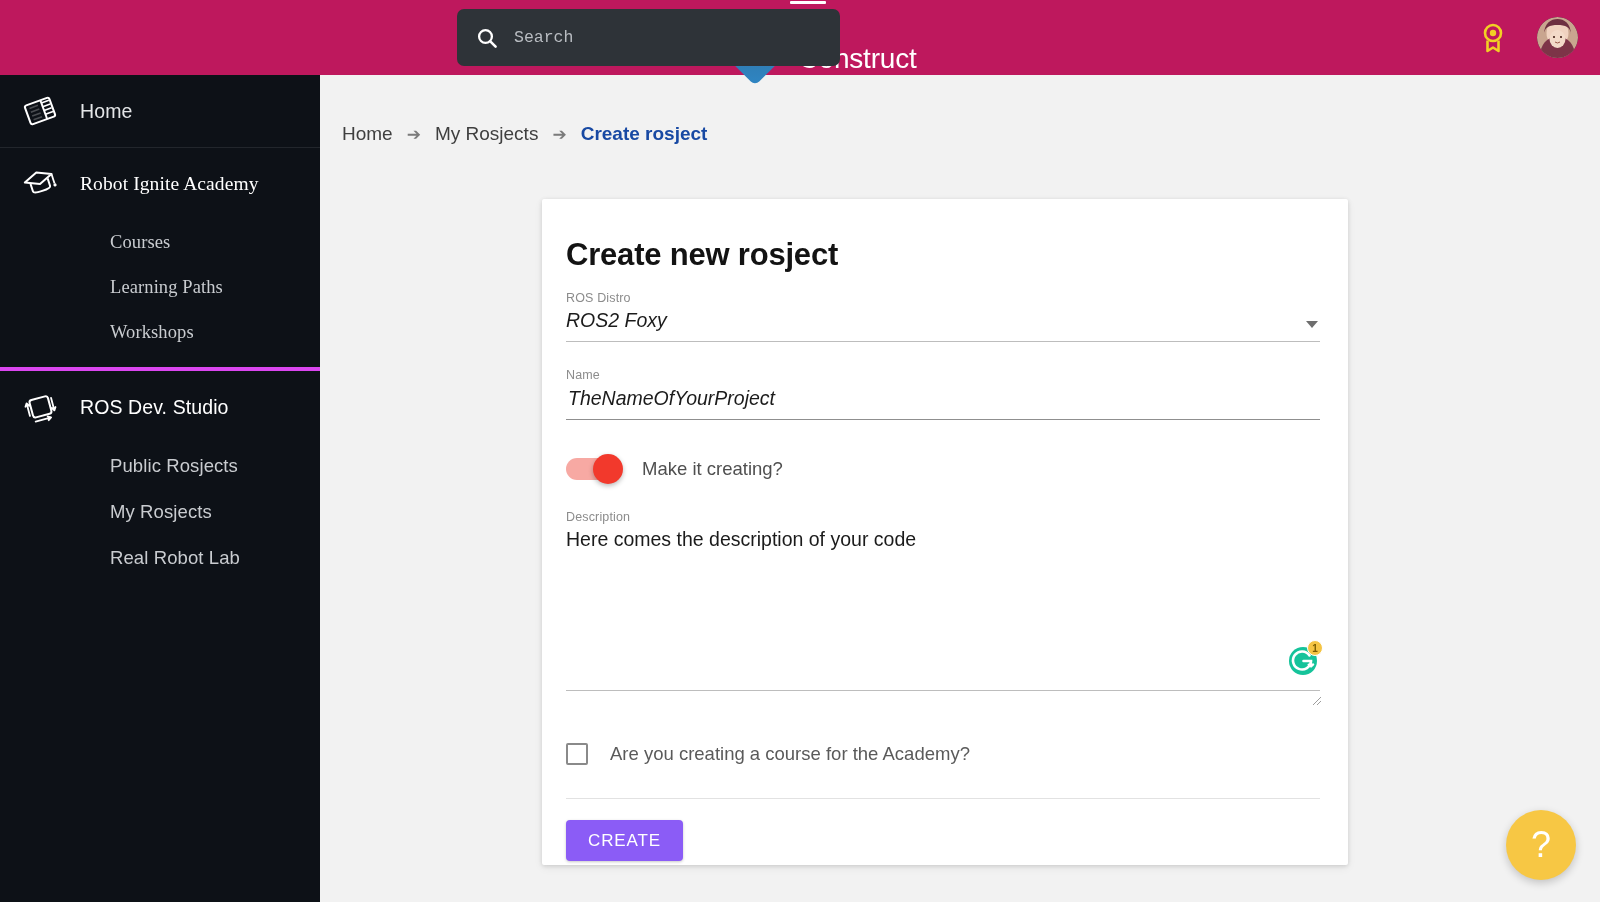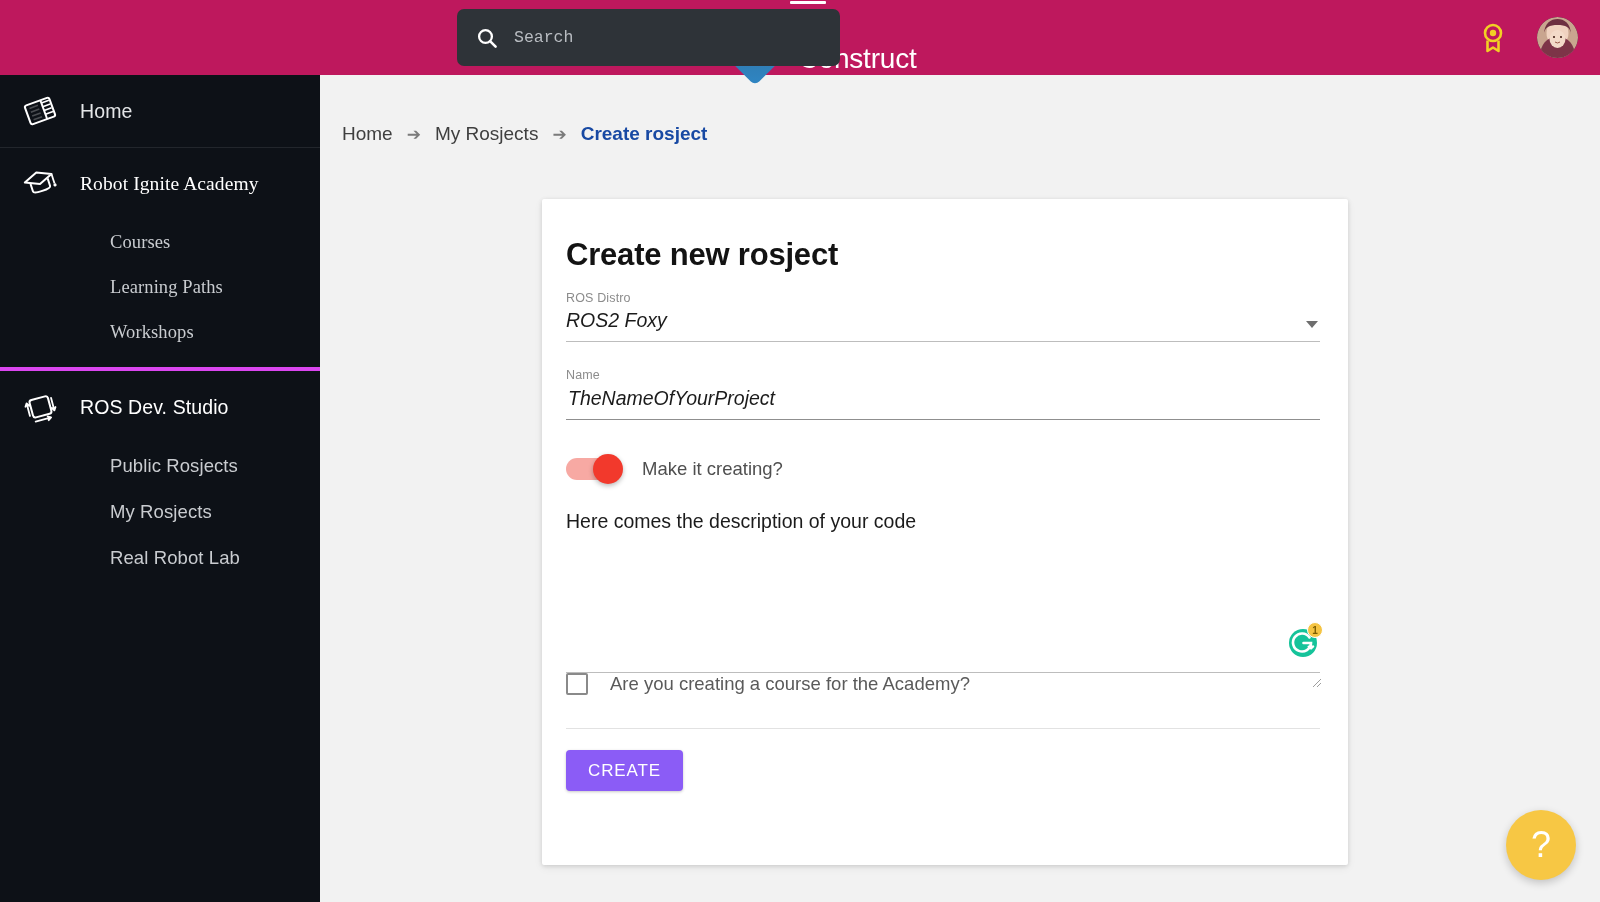--- a/index.html
+++ b/index.html
@@ -233,20 +233,21 @@
     border: 1.5px solid #fff;
   }
   #resize-handle {
     position: absolute; right: -2px; bottom: -13px;
     width: 12px; height: 12px;
     cursor: nwse-resize;
   }
 
   .check-row {
     display: flex; align-items: flex-start;
+    margin-top: 52px;
   }
   .checkbox {
     width: 22px; height: 22px;
     border: 2px solid #8a8a8a;
     border-radius: 2px;
     background: #fff;
     cursor: pointer;
     flex: none;
   }
   .check-label {
@@ -446,20 +447,21 @@
     
     <div class="toggle-row">
       <div class="switch">
         <div class="knob"></div>
       </div>
       <span class="toggle-label">Make it creating?</span>
     </div>
 
     
     <div id="desc-field">
+      <label class="field-label">Description</label>
       <div id="desc-value">Here comes the description of your code</div>
       <div id="grammarly">
         <svg width="32" height="32" viewBox="0 0 32 32" aria-hidden="true">
           <circle cx="16" cy="16" r="14" fill="#15c39a"></circle>
           <path d="M22.5 10.5 A9 9 0 1 0 24 16 L16.5 16" fill="none" stroke="#ffffff" stroke-width="2.6" stroke-linecap="round"></path>
           <path d="M24 16 L24 21.5 M24 21.5 L21.6 19.6 M24 21.5 L26.2 19.4" fill="none" stroke="#ffffff" stroke-width="2.2" stroke-linecap="round"></path>
         </svg>
         <span class="gbadge">1</span>
       </div>
       <div class="underline" style="background:#bdbdbd;margin-top:34px;"></div>

